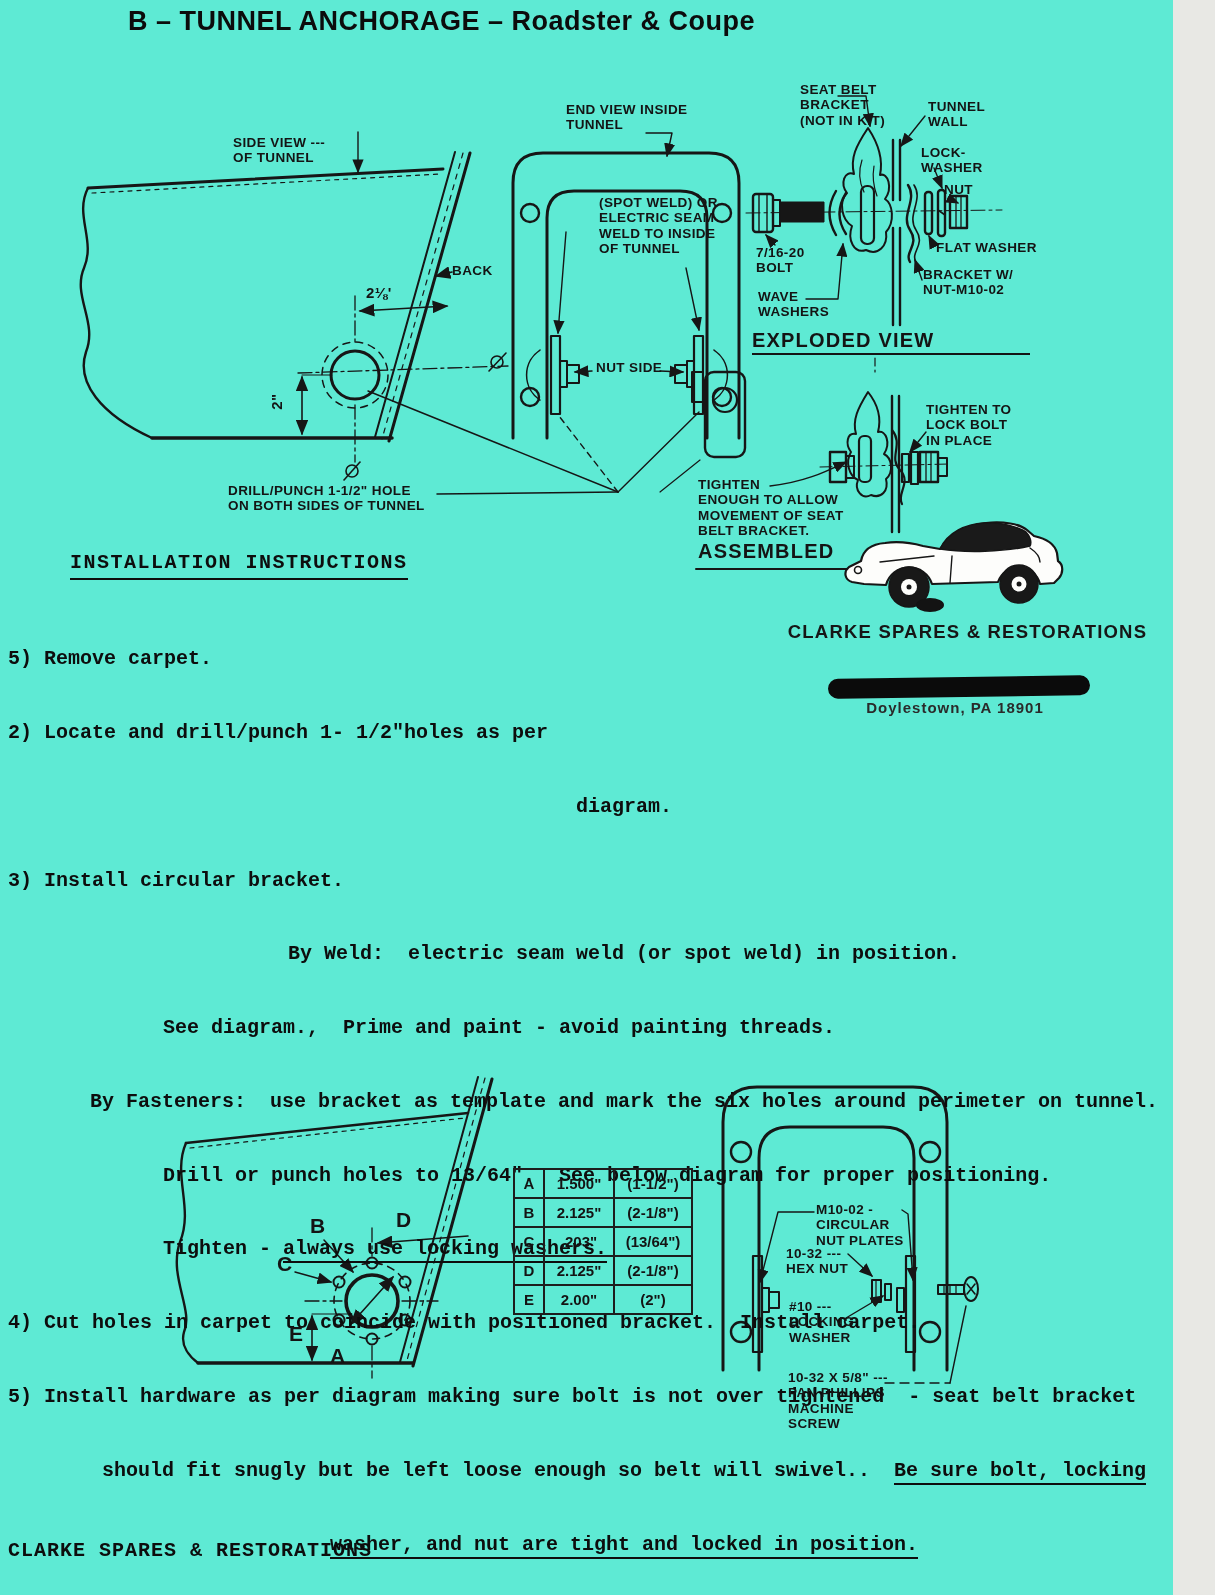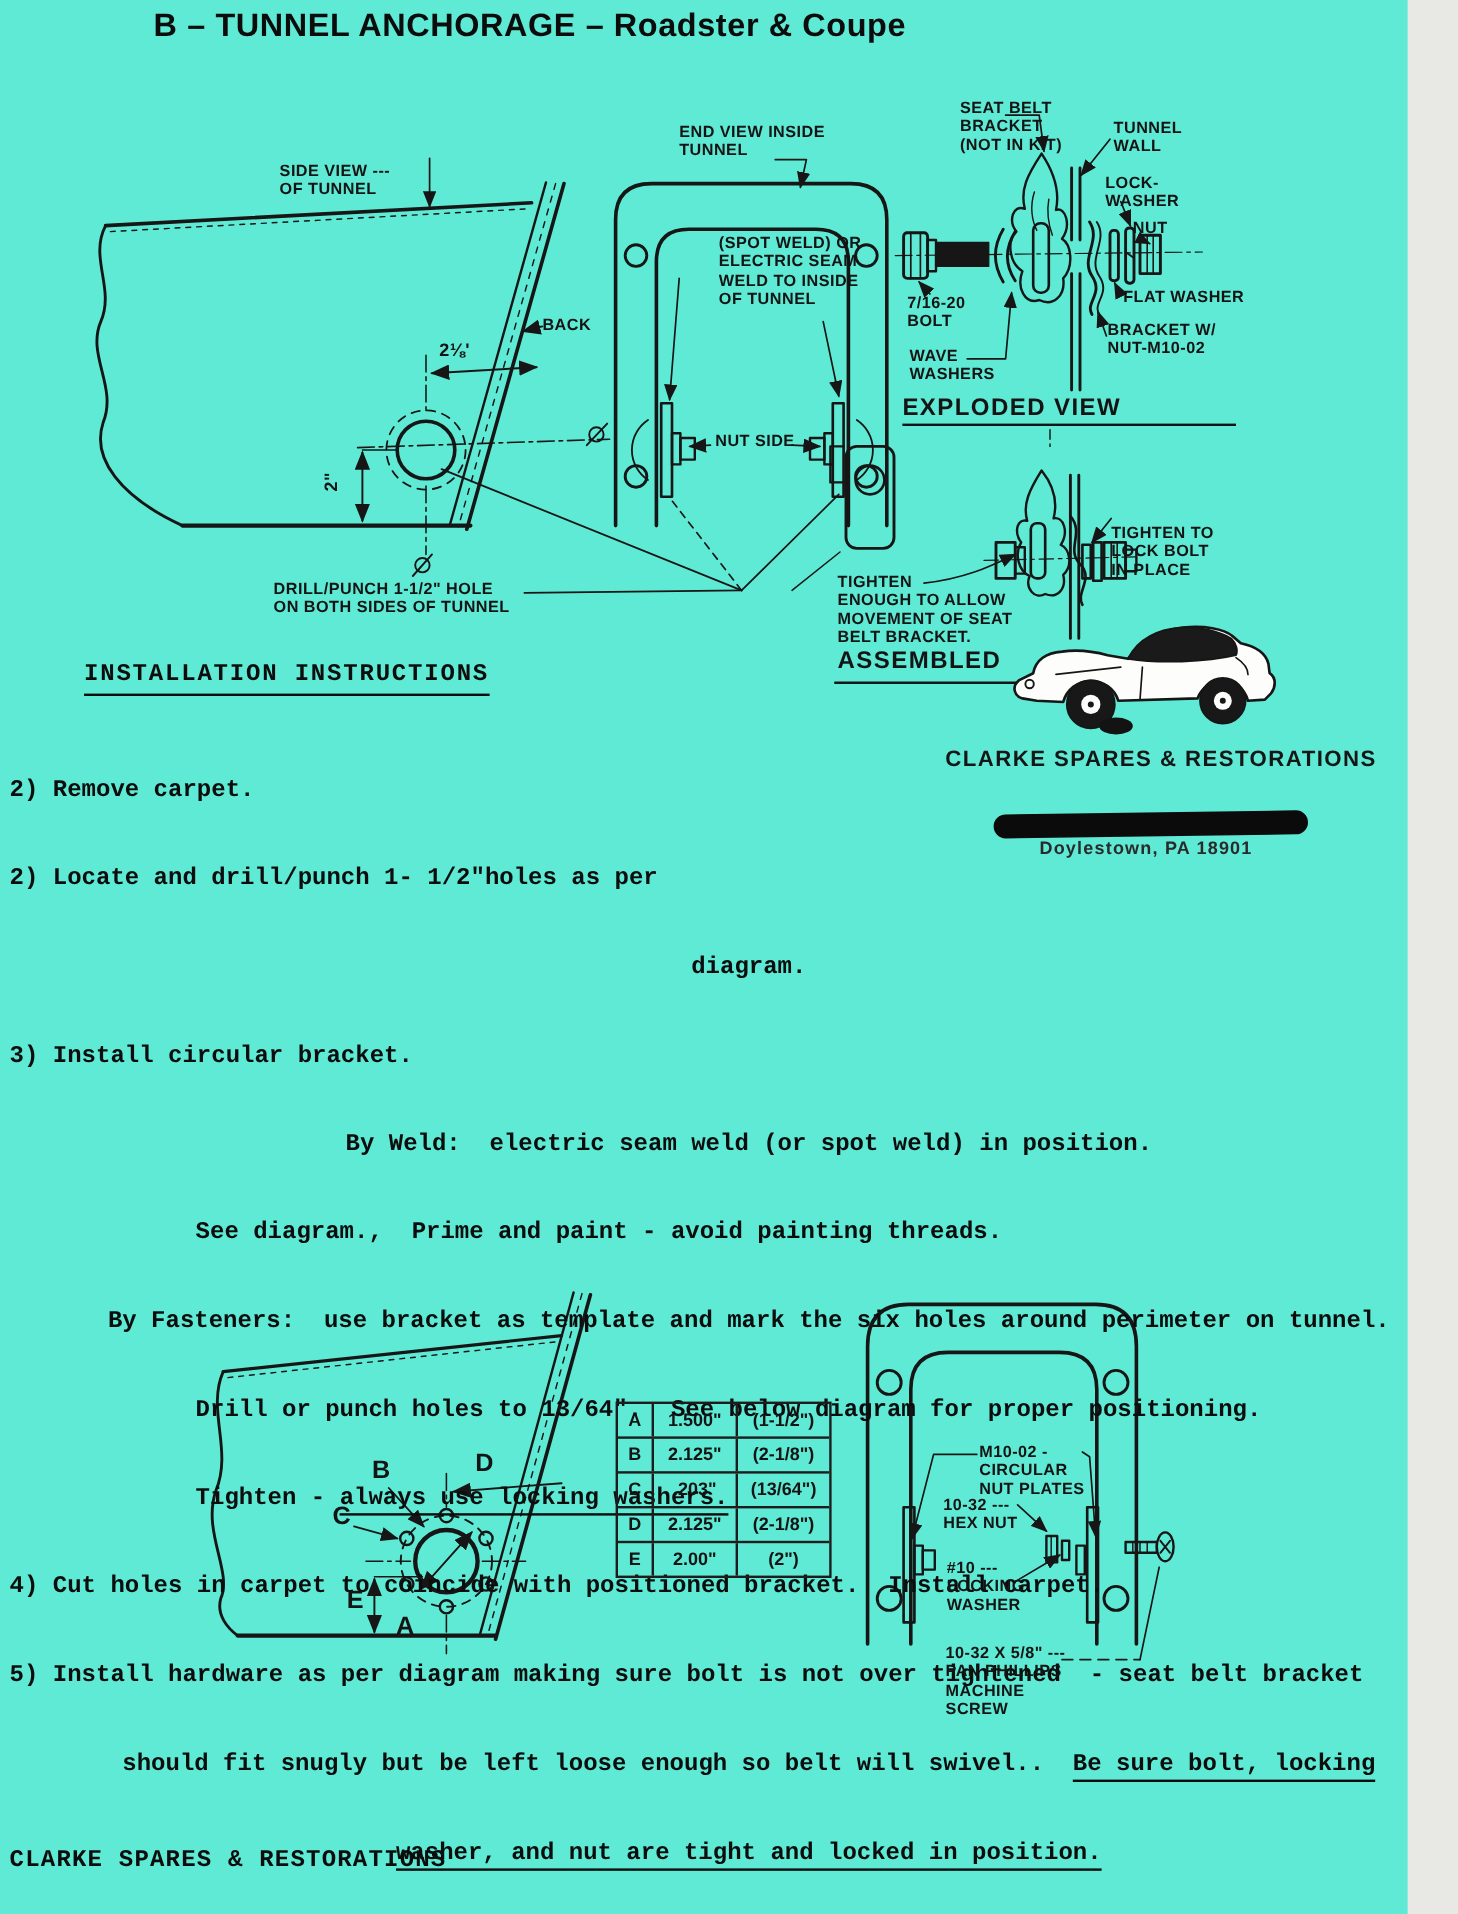--- a/index.html
+++ b/index.html
@@ -281,32 +281,32 @@
   <div class="hand" style="left:944px;top:182px;">NUT</div>
   <div class="hand" style="left:936px;top:240px;">FLAT WASHER</div>
   <div class="hand" style="left:923px;top:267px;">BRACKET W/
 NUT-M10-02</div>
   <div class="hand" style="left:756px;top:245px;">7/16-20
 BOLT</div>
   <div class="hand" style="left:758px;top:289px;">WAVE
 WASHERS</div>
   <div class="hand hand-lg" style="left:752px;top:330px;width:278px;">EXPLODED VIEW</div>
 
-  <div class="hand" style="left:926px;top:402px;margin-top:34px;">TIGHTEN TO
+  <div class="hand" style="left:926px;top:402px;">TIGHTEN TO
 LOCK BOLT
 IN PLACE</div>
   <div class="hand" style="left:698px;top:477px;">TIGHTEN
 ENOUGH TO ALLOW
 MOVEMENT OF SEAT
 BELT BRACKET.</div>
   <div class="hand hand-lg" style="left:698px;top:541px;width:160px;border-bottom:none;">ASSEMBLED</div>
 
   <div class="abs type ins-heading">INSTALLATION INSTRUCTIONS</div>
   <div class="abs type lines">
-    <div class="tl">2) Remove carpet.</div>
+    <div class="tl">5) Remove carpet.</div>
     <div class="tl">2) Locate and drill/punch 1- 1/2"holes as per</div>
     <div class="tl ind1">diagram.</div>
     <div class="tl">3) Install circular bracket.</div>
     <div class="tl ind1">By Weld:  electric seam weld (or spot weld) in position.</div>
     <div class="tl ind2">See diagram.,  Prime and paint - avoid painting threads.</div>
     <div class="tl ind1">By Fasteners:  use bracket as template and mark the six holes around perimeter on tunnel.</div>
     <div class="tl ind2">Drill or punch holes to 13/64".  See below diagram for proper positioning.</div>
     <div class="tl ind2"><span>Tighten - </span><span class="ul">always use locking washers.</span></div>
     <div class="tl">4) Cut holes in carpet to coincide with positioned bracket.  Install carpet.</div>
     <div class="tl">5) Install hardware as per diagram making sure bolt is not over tightened  - seat belt bracket</div>

